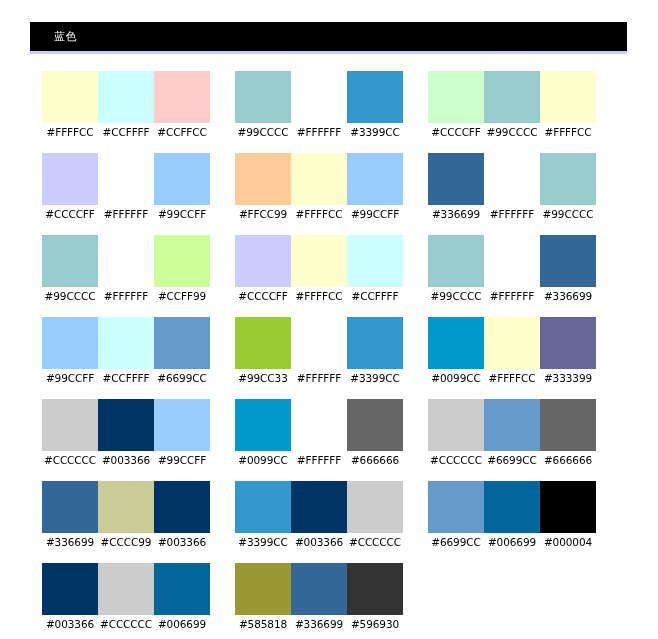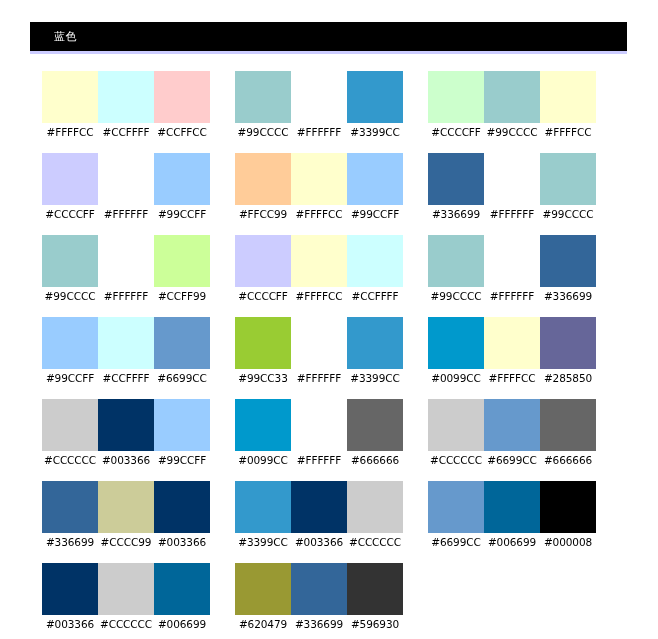--- a/index.html
+++ b/index.html
@@ -237,21 +237,21 @@
         </div>
         <div class="group">
           <div class="swatches">
             <div class="swatch" style="background: rgb(0, 153, 204);"></div>
             <div class="swatch" style="background: rgb(255, 255, 204);"></div>
             <div class="swatch" style="background: rgb(102, 102, 153);"></div>
           </div>
           <div class="labels">
             <div class="label">#0099CC</div>
             <div class="label">#FFFFCC</div>
-            <div class="label">#285850</div>
+            <div class="label">#333399</div>
           </div>
         </div>
       </div>
       <div class="row">
         <div class="group">
           <div class="swatches">
             <div class="swatch" style="background: rgb(204, 204, 204);"></div>
             <div class="swatch" style="background: rgb(0, 51, 102);"></div>
             <div class="swatch" style="background: rgb(153, 204, 255);"></div>
           </div>
@@ -313,21 +313,21 @@
         </div>
         <div class="group">
           <div class="swatches">
             <div class="swatch" style="background: rgb(102, 153, 204);"></div>
             <div class="swatch" style="background: rgb(0, 102, 153);"></div>
             <div class="swatch" style="background: rgb(0, 0, 0);"></div>
           </div>
           <div class="labels">
             <div class="label">#6699CC</div>
             <div class="label">#006699</div>
-            <div class="label">#000008</div>
+            <div class="label">#000004</div>
           </div>
         </div>
       </div>
       <div class="row">
         <div class="group">
           <div class="swatches">
             <div class="swatch" style="background: rgb(0, 51, 102);"></div>
             <div class="swatch" style="background: rgb(204, 204, 204);"></div>
             <div class="swatch" style="background: rgb(0, 102, 153);"></div>
           </div>
@@ -337,21 +337,21 @@
             <div class="label">#006699</div>
           </div>
         </div>
         <div class="group">
           <div class="swatches">
             <div class="swatch" style="background: rgb(153, 153, 51);"></div>
             <div class="swatch" style="background: rgb(51, 102, 153);"></div>
             <div class="swatch" style="background: rgb(51, 51, 51);"></div>
           </div>
           <div class="labels">
-            <div class="label">#620479</div>
+            <div class="label">#585818</div>
             <div class="label">#336699</div>
             <div class="label">#596930</div>
           </div>
         </div>
       </div>
     </div>
 
 </div>
 
 </body></html>

